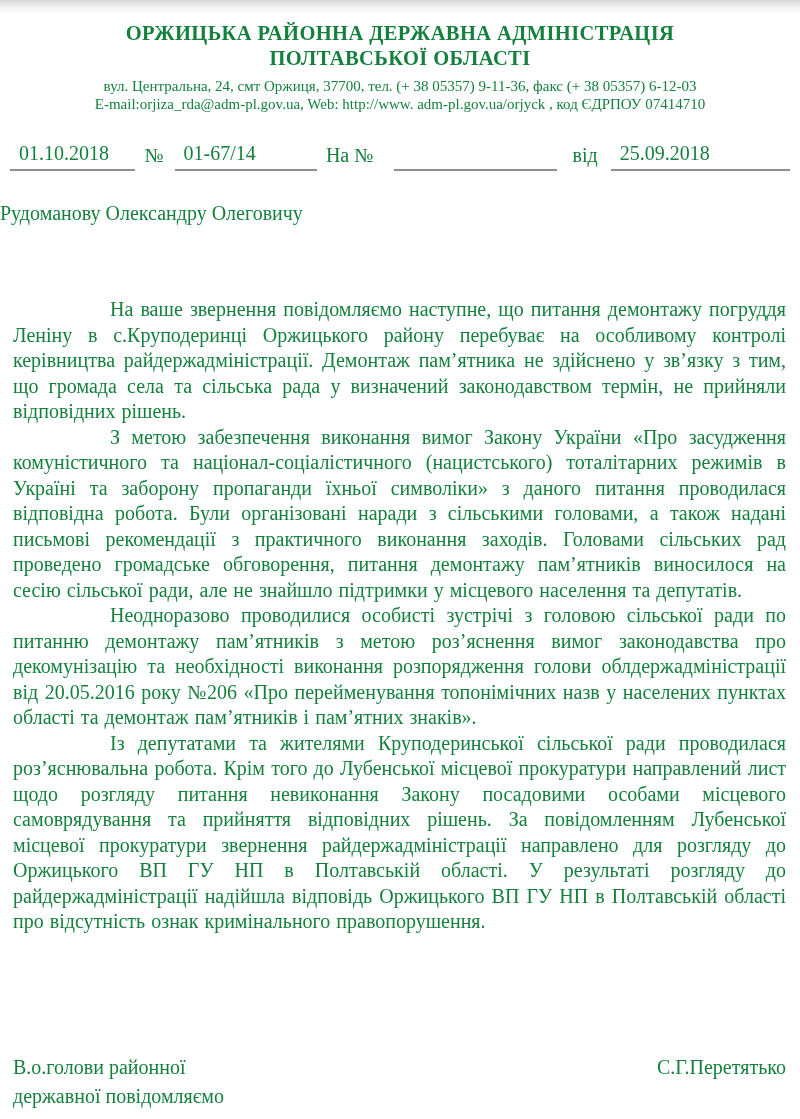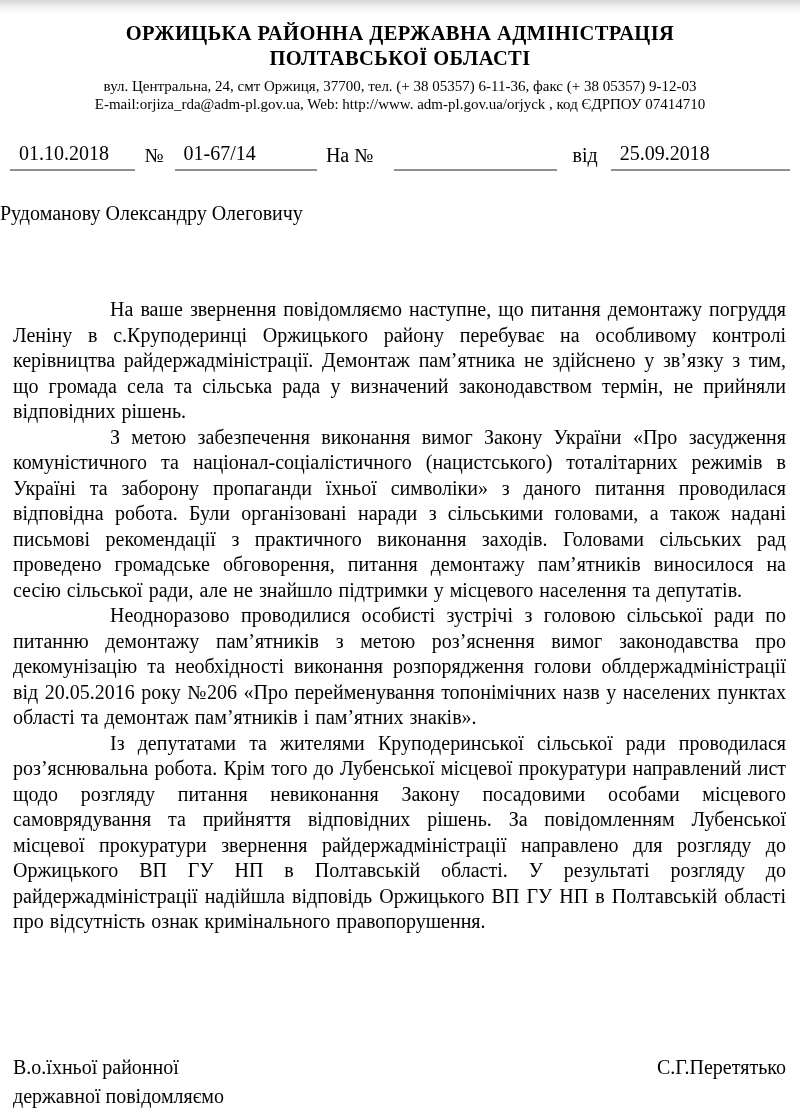--- a/index.html
+++ b/index.html
@@ -8,21 +8,21 @@
     background: #ffffff;
   }
   .page {
     position: relative;
     width: 800px;
     height: 1119px;
     margin: 0;
     background: #ffffff;
     overflow: hidden;
     font-family: "Liberation Serif", "DejaVu Serif", serif;
-    color: #000000;
+    color: #15803d;
   }
   .scan-top-edge {
     position: absolute;
     top: 0; left: 0; right: 0;
     height: 14px;
     background: linear-gradient(to bottom, #cfcfcf 0%, #e9e9e9 40%, #ffffff 100%);
     opacity: 0.85;
     pointer-events: none;
   }
   .letterhead {
@@ -101,21 +101,21 @@
 </head>
 <body>
 
 <div class="page">
 
   <div class="scan-top-edge"></div>
 
   <header class="letterhead">
     <div class="org-title">ОРЖИЦЬКА РАЙОННА ДЕРЖАВНА АДМІНІСТРАЦІЯ</div>
     <div class="org-title">ПОЛТАВСЬКОЇ ОБЛАСТІ</div>
-    <div class="org-contact first">вул. Центральна, 24, смт Оржиця, 37700, тел. (+ 38 05357) 6-11-36, факс (+ 38 05357) 9-12-03</div>
+    <div class="org-contact first">вул. Центральна, 24, смт Оржиця, 37700, тел. (+ 38 05357) 9-11-36, факс (+ 38 05357) 6-12-03</div>
     <div class="org-contact">E-mail:orjiza_rda@adm-pl.gov.ua, Web: http://www. adm-pl.gov.ua/orjyck , код ЄДРПОУ 07414710</div>
   </header>
 
   <div class="ref-row">
     <span class="ref-field w-date1">01.10.2018</span>
     <span class="ref-label lbl-no">№</span>
     <span class="ref-field w-num">01-67/14</span>
     <span class="ref-label lbl-na">На №</span>
     <span class="ref-field w-empty"></span>
     <span class="ref-label lbl-vid">від</span>
@@ -126,19 +126,19 @@
 
   <main class="letter-body">
     <p class="para">На ваше звернення повідомляємо наступне, що питання демонтажу погруддя Леніну в с.Круподеринці Оржицького району перебуває на особливому контролі керівництва райдержадміністрації. Демонтаж пам’ятника не здійснено у зв’язку з тим, що громада села та сільська рада у визначений законодавством термін, не прийняли відповідних рішень.</p>
     <p class="para">З метою забезпечення виконання вимог Закону України «Про засудження комуністичного та націонал-соціалістичного (нацистського) тоталітарних режимів в Україні та заборону пропаганди їхньої символіки» з даного питання проводилася відповідна робота. Були організовані наради з сільськими головами, а також надані письмові рекомендації з практичного виконання заходів. Головами сільських рад проведено громадське обговорення, питання демонтажу пам’ятників виносилося на сесію сільської ради, але не знайшло підтримки у місцевого населення та депутатів.</p>
     <p class="para">Неодноразово проводилися особисті зустрічі з головою сільської ради по питанню демонтажу пам’ятників з метою роз’яснення вимог законодавства про декомунізацію та необхідності виконання розпорядження голови облдержадміністрації від 20.05.2016 року №206 «Про перейменування топонімічних назв у населених пунктах області та демонтаж пам’ятників і пам’ятних знаків».</p>
     <p class="para">Із депутатами та жителями Круподеринської сільської ради проводилася роз’яснювальна робота. Крім того до Лубенської місцевої прокуратури направлений лист щодо розгляду питання невиконання Закону посадовими особами місцевого самоврядування та прийняття відповідних рішень. За повідомленням Лубенської місцевої прокуратури звернення райдержадміністрації направлено для розгляду до Оржицького ВП ГУ НП в Полтавській області. У результаті розгляду до райдержадміністрації надійшла відповідь Оржицького ВП ГУ НП в Полтавській області про відсутність ознак кримінального правопорушення.</p>
   </main>
 
   <footer class="signature">
     <div class="sig-position">
-      <div>В.о.їхньої районної</div>
+      <div>В.о.голови районної</div>
       <div>державної повідомляємо</div>
     </div>
     <div class="sig-name">С.Г.Перетятько</div>
   </footer>
 
 </div>
 
 </body></html>

